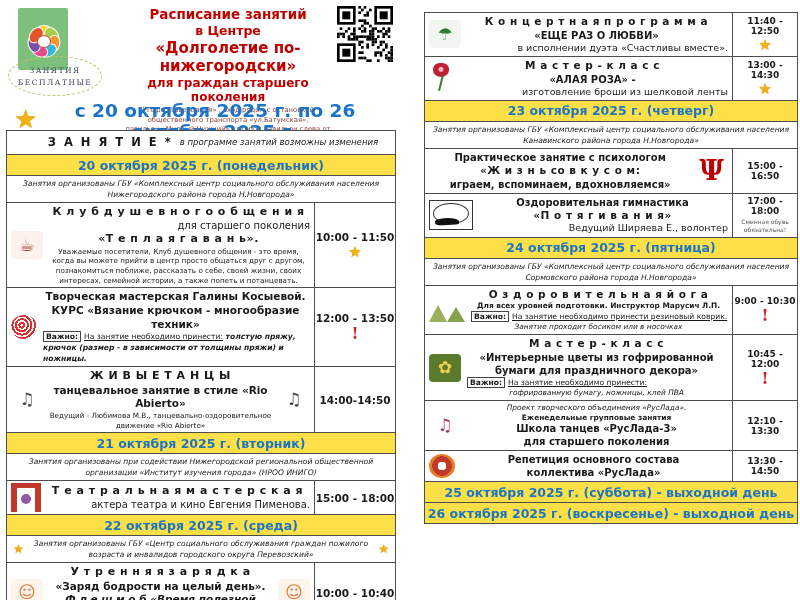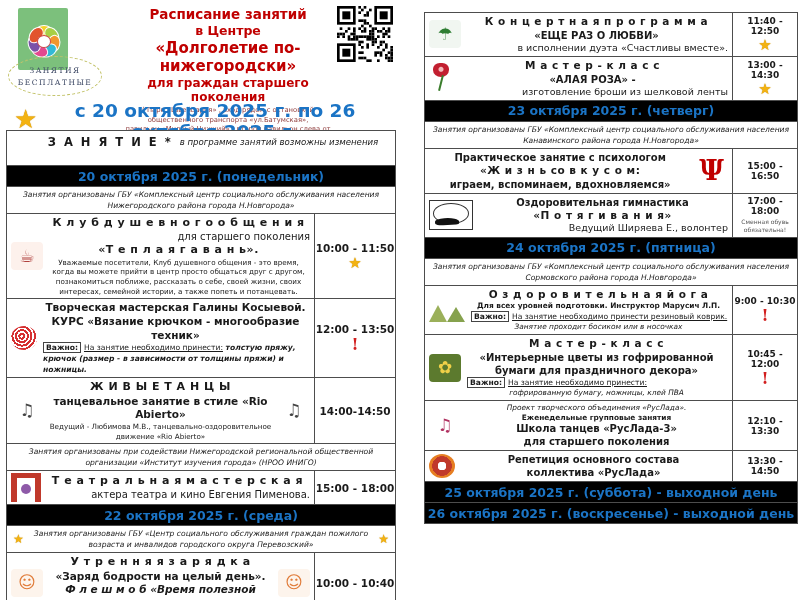--- a/index.html
+++ b/index.html
@@ -36,26 +36,26 @@
   .table.right{top:12px;}
   .trow{display:flex;border-bottom:1px solid #4d4d4d;align-items:stretch;}
   .trow:last-child{border-bottom:none;}
   .cell-main{flex:1;display:flex;align-items:center;gap:4px;padding:2px 4px;min-width:0;}
   .cell-time{border-left:1px solid #4d4d4d;display:flex;flex-direction:column;align-items:center;justify-content:center;
     gap:2px;font-weight:bold;text-align:center;}
   .left .cell-time{width:80px;font-size:10.5px;}
   .right .cell-time{width:64px;font-size:9px;}
   .time-note{font-weight:normal;font-size:6px;color:#555;line-height:1.3;}
 
-  .head-row .cell-main{justify-content:center;padding:4px 2px 16px 26px;}
+  .head-row .cell-main{justify-content:center;padding:4px 2px 5px 26px;}
   .head-bold{font-weight:bold;font-size:11.5px;letter-spacing:2px;}
   .head-italic{font-style:italic;font-size:8.6px;margin-left:3px;}
   .head-time{font-weight:normal;font-size:10px;line-height:1.3;}
 
-  .date-row{display:block;background:#000000;color:#1b74c5;font-weight:bold;text-align:center;
+  .date-row{display:block;background:#fde047;color:#1b74c5;font-weight:bold;text-align:center;
     font-size:12.5px;padding:2.5px 0;}
   .org-row{font-style:italic;font-size:7.6px;text-align:center;padding:2px 6px;
     display:flex;align-items:center;justify-content:center;gap:8px;line-height:1.45;}
   .org-star{font-style:normal;color:#f3b211;font-size:12px;text-shadow:0 0 1px #b57e00;flex:0 0 auto;}
 
   .lines{flex:1;text-align:center;min-width:0;}
   .ln{line-height:1.3;}
   .ln-spaced{font-weight:bold;font-size:11px;letter-spacing:0.5px;}
   .ln-bold{font-weight:bold;font-size:10.5px;}
   .ln-plain{font-size:10px;text-align:right;}
@@ -300,20 +300,21 @@
             <div class="ln ln-spaced">Ж И В Ы Е  Т А Н Ц Ы</div>
             <div class="ln ln-bold">танцевальное занятие в стиле «Rio Abierto»</div>
             <div class="ln ln-small">Ведущий - Любимова М.В., танцевально-оздоровительное движение «Rio Abierto»</div>
           </div>
           <div class="ic thumb" style="color: rgb(68, 68, 68); background: rgb(255, 255, 255);">♫</div>
         </div>
         <div class="cell-time">
           <div>14:00-14:50</div>
         </div>
       </div>
+      <div class="trow date-row">21 октября 2025 г. (вторник)</div>
       <div class="trow org-row">
         <span>Занятия организованы  при содействии Нижегородской региональной общественной организации «Институт изучения города» (НРОО ИНИГО)</span>
       </div>
       <div class="trow act">
         <div class="cell-main">
           <div class="ic ic-theater"></div>
           <div class="lines">
             <div class="ln ln-spaced">Т е а т р а л ь н а я   м а с т е р с к а я</div>
             <div class="ln ln-plain">актера театра и кино Евгения Пименова.</div>
           </div>

